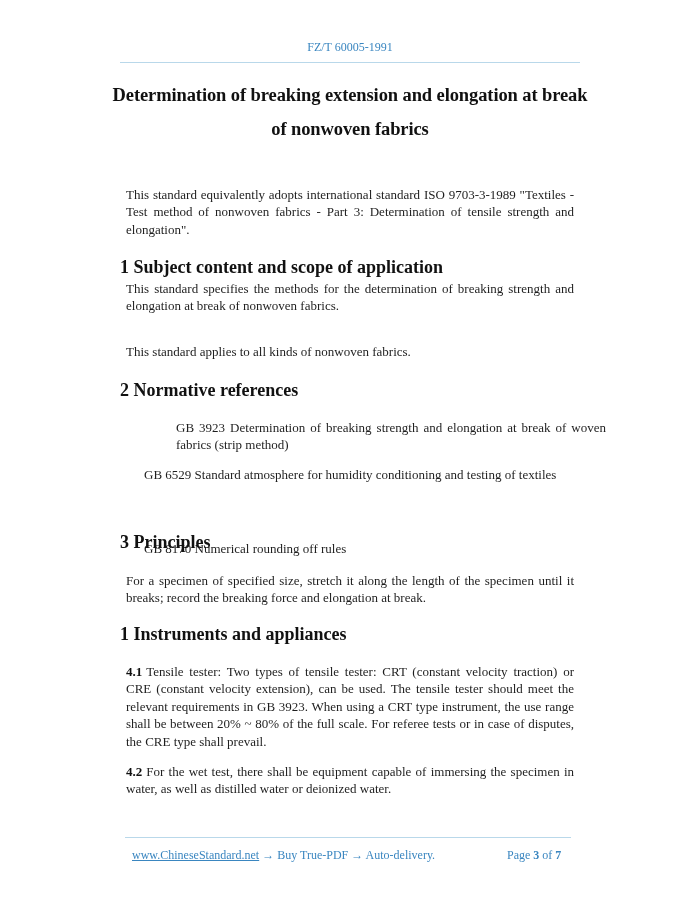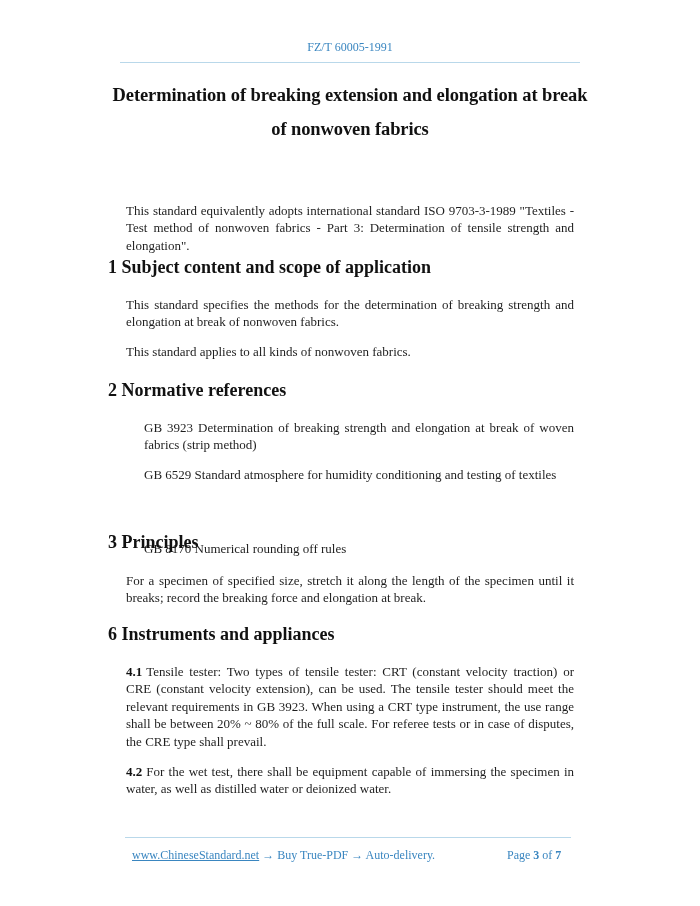--- a/index.html
+++ b/index.html
@@ -15,56 +15,56 @@
   .title { position: absolute; left: 110px; width: 480px; text-align: center;
            font-weight: bold; font-size: 18.5px; color: #111; letter-spacing: -0.1px; }
   .title.l1 { top: 85px; }
   .title.l2 { top: 119px; }
 
   .body { position: absolute; left: 126px; width: 448px; font-size: 13px; line-height: 17.4px;
           text-align: justify; color: #1e1e1e; }
   .body.indent { left: 144px; width: 430px; }
   .body b { font-weight: bold; color: #111; }
 
-  .h2 { position: absolute; left: 108px; font-size: 18px; font-weight: bold; color: #111; }
+  .h2 { position: absolute; left: 120px; font-size: 18px; font-weight: bold; color: #111; }
 
   .ftr-rule { position: absolute; top: 837px; left: 125px; width: 446px; height: 0;
               border-top: 1.5px solid #b9d8ea; }
   .ftr-left { position: absolute; top: 848px; left: 132px; font-size: 12px; color: #3a86c0; }
   .ftr-left a { color: #3a86c0; text-decoration: underline; }
   .ftr-right { position: absolute; top: 848px; left: 507px; font-size: 12px; color: #3a86c0; }
   .ftr-right b { font-weight: bold; }
   .sp { display: inline-block; width: 4px; }
 </style>
 </head>
 <body>
 
 <div class="page">
 
   <div class="hdr-code">FZ/T 60005-1991</div>
   <div class="hdr-rule"></div>
 
   <div class="title l1">Determination of breaking extension and elongation at break</div>
   <div class="title l2">of nonwoven fabrics</div>
 
-  <div class="body" style="top:186px;margin-top:16px;">This standard equivalently adopts international standard ISO 9703-3-1989 "Textiles - Test method of nonwoven fabrics - Part 3: Determination of tensile strength and elongation".</div>
+  <div class="body" style="top:186px;">This standard equivalently adopts international standard ISO 9703-3-1989 "Textiles - Test method of nonwoven fabrics - Part 3: Determination of tensile strength and elongation".</div>
 
   <div class="h2" style="top:257px;">1 Subject content and scope of application</div>
-  <div class="body" style="top:296px;">This standard specifies the methods for the determination of breaking strength and elongation at break of nonwoven fabrics.</div>
+  <div class="body" style="top:280px;">This standard specifies the methods for the determination of breaking strength and elongation at break of nonwoven fabrics.</div>
   <div class="body" style="top:343px;">This standard applies to all kinds of nonwoven fabrics.</div>
 
   <div class="h2" style="top:380px;">2 Normative references</div>
-  <div class="body indent" style="top:419px;">GB 3923 Determination of breaking strength and elongation at break of woven fabrics (strip method)</div>
+  <div class="body indent" style="top:419px;margin-left:32px;">GB 3923 Determination of breaking strength and elongation at break of woven fabrics (strip method)</div>
   <div class="body indent" style="top:466px;">GB 6529 Standard atmosphere for humidity conditioning and testing of textiles</div>
   <div class="body indent" style="top:496px;margin-top:44px;">GB 8170 Numerical rounding off rules</div>
 
   <div class="h2" style="top:532px;">3 Principles</div>
   <div class="body" style="top:572px;">For a specimen of specified size, stretch it along the length of the specimen until it breaks; record the breaking force and elongation at break.</div>
 
-  <div class="h2" style="top:624px;">6 Instruments and appliances</div>
+  <div class="h2" style="top:624px;">1 Instruments and appliances</div>
 
   <div class="body" style="top:663px;">
     <b>4.1</b><span class="sp"></span><span>Tensile tester: Two types of tensile tester: CRT (constant velocity traction) or CRE (constant velocity extension), can be used. The tensile tester should meet the relevant requirements in GB 3923. When using a CRT type instrument, the use range shall be between 20% ~ 80% of the full scale. For referee tests or in case of disputes, the CRE type shall prevail.</span>
   </div>
   <div class="body" style="top:763px;">
     <b>4.2</b><span class="sp"></span><span>For the wet test, there shall be equipment capable of immersing the specimen in water, as well as distilled water or deionized water.</span>
   </div>
 
   <div class="ftr-rule"></div>
   <div class="ftr-left">

